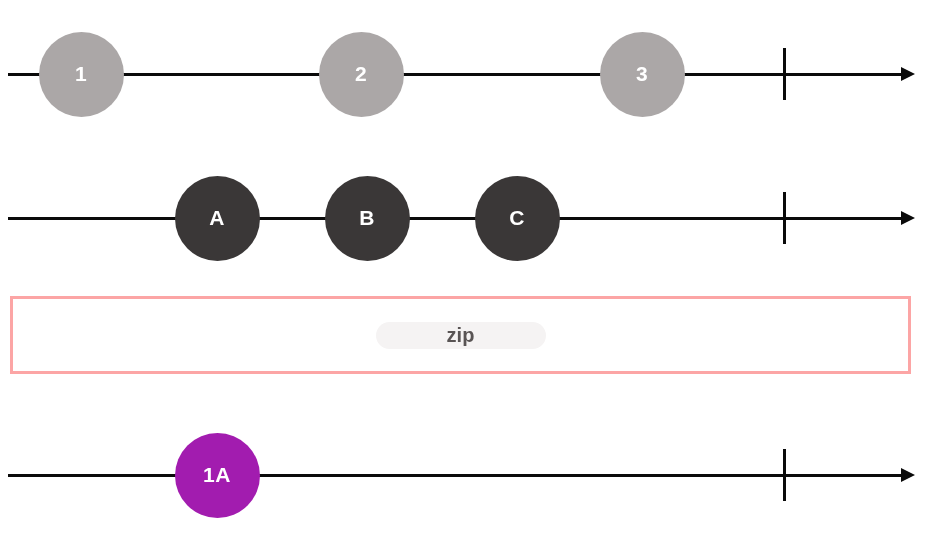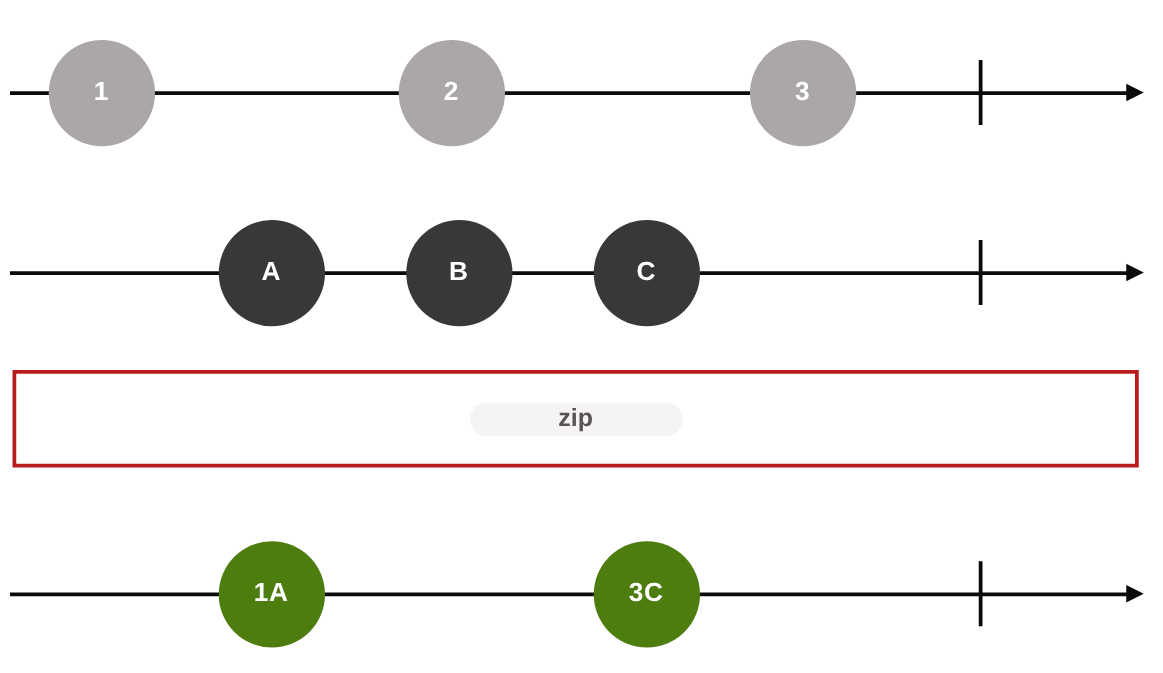--- a/index.html
+++ b/index.html
@@ -60,41 +60,41 @@
     display: flex;
     align-items: center;
     justify-content: center;
     color: #ffffff;
     font-weight: bold;
     font-size: 21px;
     letter-spacing: 0.5px;
   }
   .marble.light  { background: #aba7a7; }
   .marble.dark   { background: #3a3737; }
-  .marble.medium { background: #4d7c0f; }
+  .marble.medium { background: #a21caf; }
 
   .r1.marble { top: 31.5px; }
   .r2.marble { top: 175.5px; }
   .r3.marble { top: 432.5px; }
 
   .m-1  { left: 38.5px; }
   .m-2  { left: 318.5px; }
   .m-3  { left: 599.5px; }
   .m-a  { left: 174.5px; }
   .m-b  { left: 324.5px; }
   .m-c  { left: 474.5px; }
 
   
   .operator-box {
     position: absolute;
     left: 10px;
     top: 296px;
     width: 901px;
     height: 78px;
-    border: 3px solid #b91c1c;
+    border: 3px solid #fca5a5;
     background: #ffffff;
     display: flex;
     align-items: center;
     justify-content: center;
   }
   .operator-pill {
     min-width: 170px;
     height: 27px;
     border-radius: 14px;
     background: #f5f3f3;
@@ -147,17 +147,14 @@
     </div>
   </div>
 
   <div class="axis-line r3"></div>
   <div class="arrow-head r3"></div>
   <div class="tick r3"></div>
 
   <div class="marble medium r3 m-a">
     <span>1A</span>
   </div>
-  <div class="marble medium r3 m-c">
-    <span>3C</span>
-  </div>
 
 </div>
 
 </body></html>

